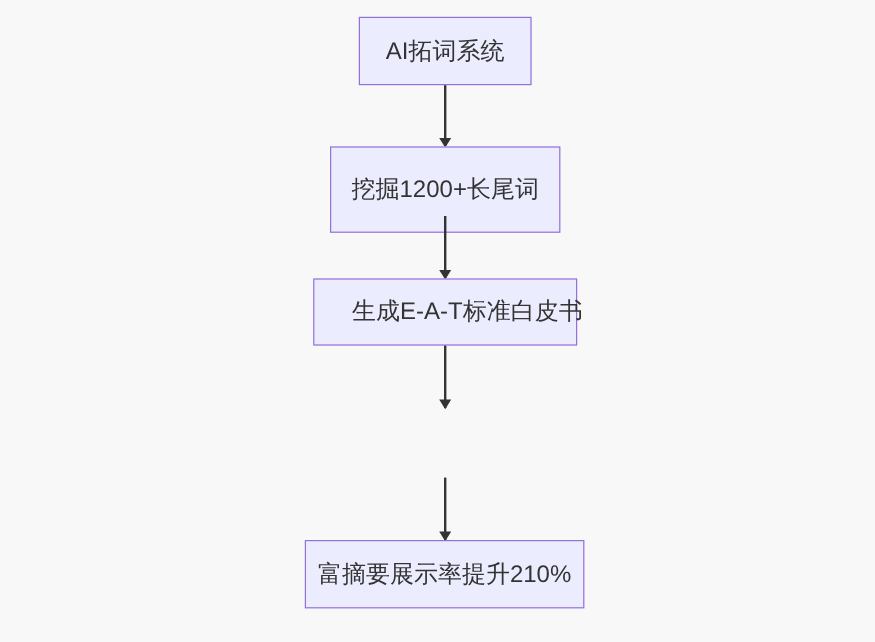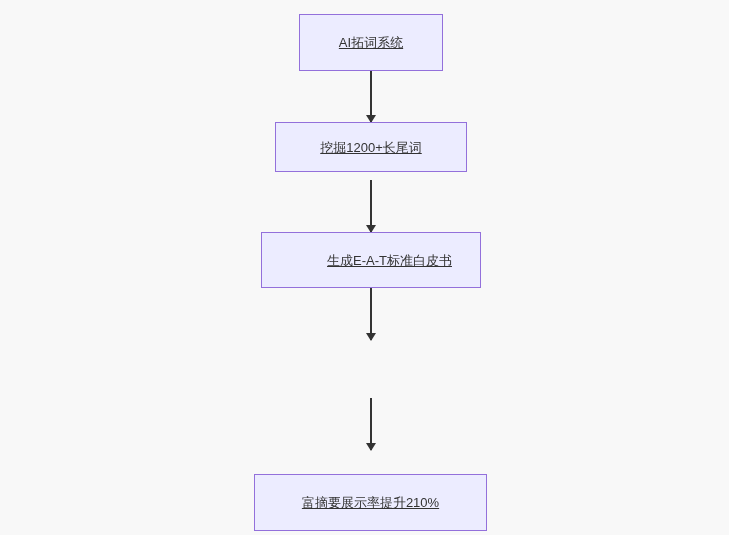--- a/index.html
+++ b/index.html
@@ -27,31 +27,30 @@
     height: 535px;
   }
   .node {
     position: absolute;
     display: flex;
     align-items: center;
     justify-content: center;
     background: var(--node-fill);
     border: 1.5px solid var(--node-border);
     color: var(--text);
-    font-size: 13px;
+    font-size: 20px;
     line-height: 1;
     text-align: left;
     white-space: nowrap;
-    text-decoration: underline;
   }
   .n1 { left: 299px; top: 14px;  width: 144px; height: 57px; }
-  .n2 { left: 275px; top: 122px; width: 192px; height: 50px; }
+  .n2 { left: 275px; top: 122px; width: 192px; height: 72px; }
   .n3 { left: 261px; top: 232px; width: 220px; height: 56px; padding-left: 37px; }
   .n4 { left: 264px; top: 340px; width: 214px; height: 58px; }
-  .n5 { left: 254px; top: 450px; width: 233px; height: 57px; margin-top: 24px; }
+  .n5 { left: 254px; top: 450px; width: 233px; height: 57px; }
   .arrow {
     position: absolute;
     left: 370px;
     width: 2px;
     background: var(--arrow);
   }
   .arrow::after {
     content: "";
     position: absolute;
     bottom: -1px;

